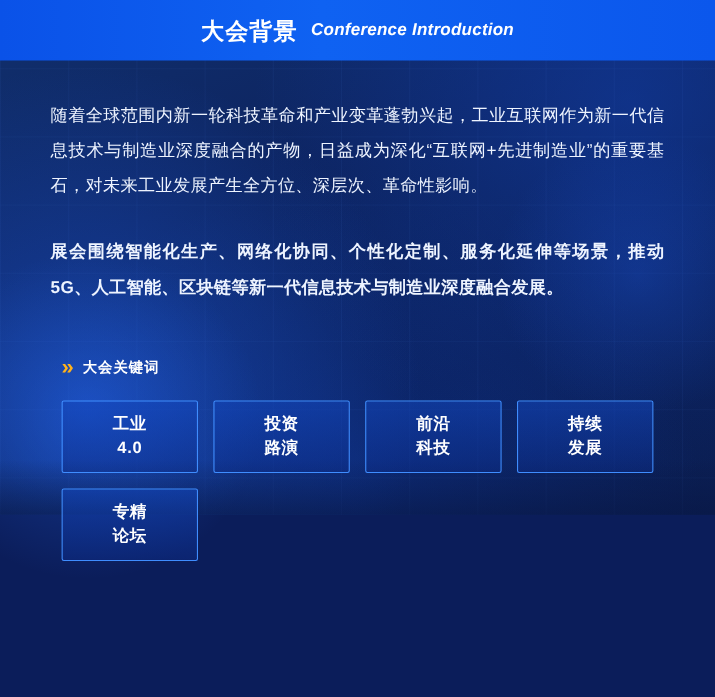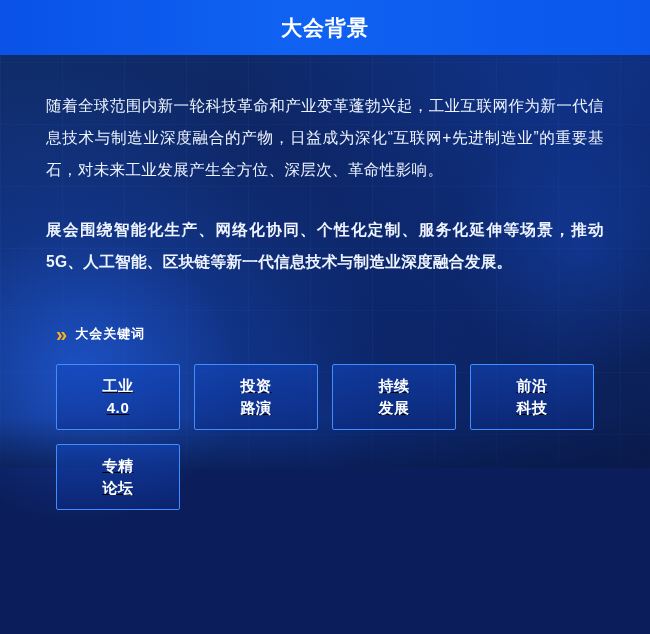--- a/index.html
+++ b/index.html
@@ -113,21 +113,20 @@
     font-weight: bold;
     letter-spacing: 1px;
   }
 
   
   .kw-grid {
     display: grid;
     grid-template-columns: repeat(4, 1fr);
     gap: 14px 14px;
     padding: 0 10px;
-    text-decoration: underline;
   }
   .kw-card {
     height: 66px;
     border: 1.4px solid #3f8dff;
     background: linear-gradient(180deg, rgba(18,70,190,0.55) 0%, rgba(12,45,140,0.45) 100%);
     border-radius: 2px;
     display: flex;
     flex-direction: column;
     align-items: center;
     justify-content: center;
@@ -152,20 +151,21 @@
 </head>
 <body>
 
 <div class="page">
   <div class="grid-lines"></div>
   <div class="glow-a"></div>
   <div class="glow-b"></div>
 
   <div class="header">
     <span class="header-cn">大会背景</span>
+    <span class="header-en">Conference Introduction</span>
   </div>
 
   <div class="content">
     <p class="para">随着全球范围内新一轮科技革命和产业变革蓬勃兴起，工业互联网作为新一代信息技术与制造业深度融合的产物，日益成为深化“互联网+先进制造业”的重要基石，对未来工业发展产生全方位、深层次、革命性影响。</p>
     <p class="para">展会围绕智能化生产、网络化协同、个性化定制、服务化延伸等场景，推动5G、人工智能、区块链等新一代信息技术与制造业深度融合发展。</p>
 
     <div class="kw-heading">
       <span class="chev">»</span>
       <span class="kw-title">大会关键词</span>
     </div>
@@ -173,28 +173,28 @@
     <div class="kw-grid">
       <div class="kw-card">
         <span class="kw-line">工业</span>
         <span class="kw-line">4.0</span>
       </div>
       <div class="kw-card">
         <span class="kw-line">投资</span>
         <span class="kw-line">路演</span>
       </div>
       <div class="kw-card">
+        <span class="kw-line">前沿</span>
+        <span class="kw-line">科技</span>
+      </div>
+      <div class="kw-card">
         <span class="kw-line">持续</span>
         <span class="kw-line">发展</span>
       </div>
       <div class="kw-card">
-        <span class="kw-line">前沿</span>
-        <span class="kw-line">科技</span>
-      </div>
-      <div class="kw-card">
         <span class="kw-line">专精</span>
         <span class="kw-line">论坛</span>
       </div>
     </div>
   </div>
 
   <div class="bottom-fade"></div>
 </div>
 
 </body></html>

